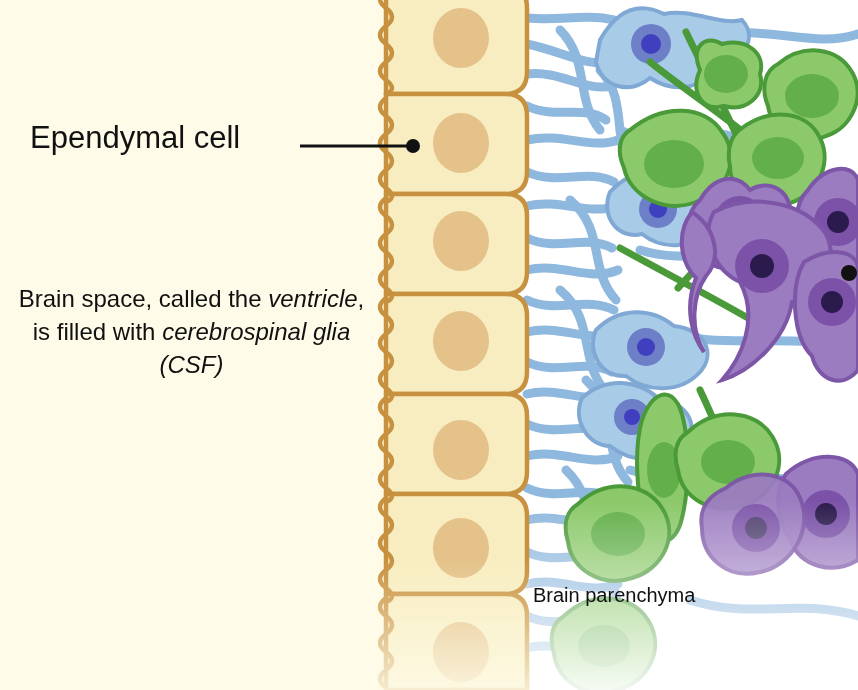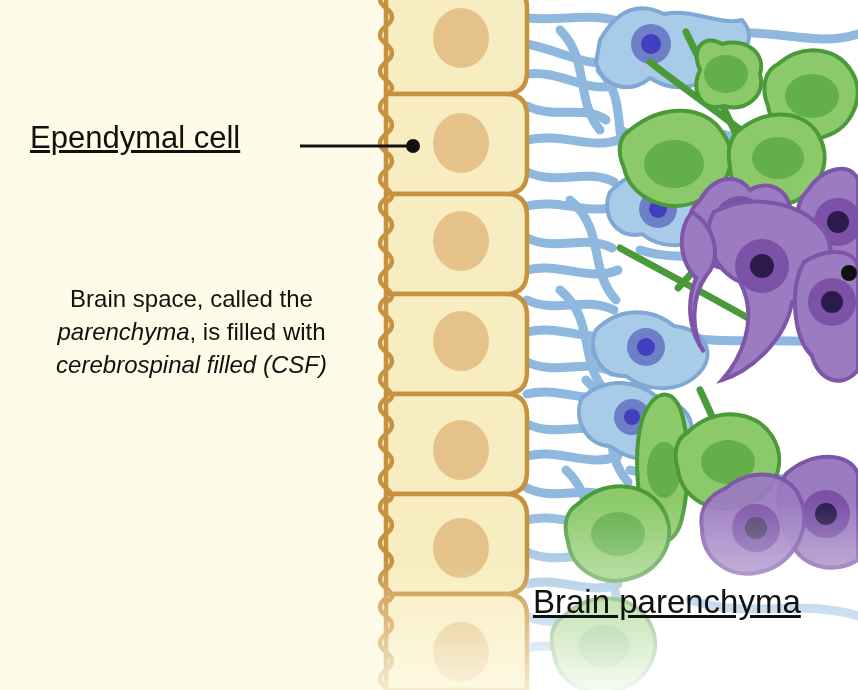--- a/index.html
+++ b/index.html
@@ -4,23 +4,23 @@
 <style>
   html,body{margin:0;padding:0;}
   body{
     width:858px;height:690px;overflow:hidden;
     font-family:"Liberation Sans","DejaVu Sans",sans-serif;
     background:#fefbe8;
   }
   #stage{position:relative;width:858px;height:690px;overflow:hidden;background:#fefbe8;}
   #art{position:absolute;left:0;top:0;width:858px;height:690px;}
 
-  .lbl{position:absolute;color:#111;white-space:nowrap;line-height:1.12;text-decoration:underline;}
+  .lbl{position:absolute;color:#111;white-space:nowrap;line-height:1.12;}
   #ependymal-label{left:30px;top:121px;font-size:31px;}
-  #parenchyma-label{left:533px;top:584px;font-size:33px;}
+  #parenchyma-label{left:533px;top:584px;font-size:20px;}
   #parenchyma-label div{white-space:nowrap;}
   #ventricle-note{
     position:absolute;left:14px;top:283px;width:355px;
     text-align:center;font-size:24px;color:#111;line-height:1.37;
   }
   #ventricle-note i{font-style:italic;}
 </style>
 </head>
 <body>
 
@@ -276,20 +276,20 @@
 
     <g>
       <line x1="300" y1="146" x2="413" y2="146" stroke="#111" stroke-width="3"></line>
       <circle cx="413" cy="146" r="7" fill="#111"></circle>
     </g>
   </svg>
 
   <div class="lbl" id="ependymal-label">Ependymal cell</div>
 
   <div id="ventricle-note">
-    <span>Brain space, called the </span><i>parenchyma</i><span>, is filled with </span><i>cerebrospinal filled (CSF)</i>
+    <span>Brain space, called the </span><i>ventricle</i><span>, is filled with </span><i>cerebrospinal glia (CSF)</i>
   </div>
 
   <div class="lbl" id="parenchyma-label">
     <div>Brain parenchyma</div>
   </div>
 
 </div>
 
 </body></html>

